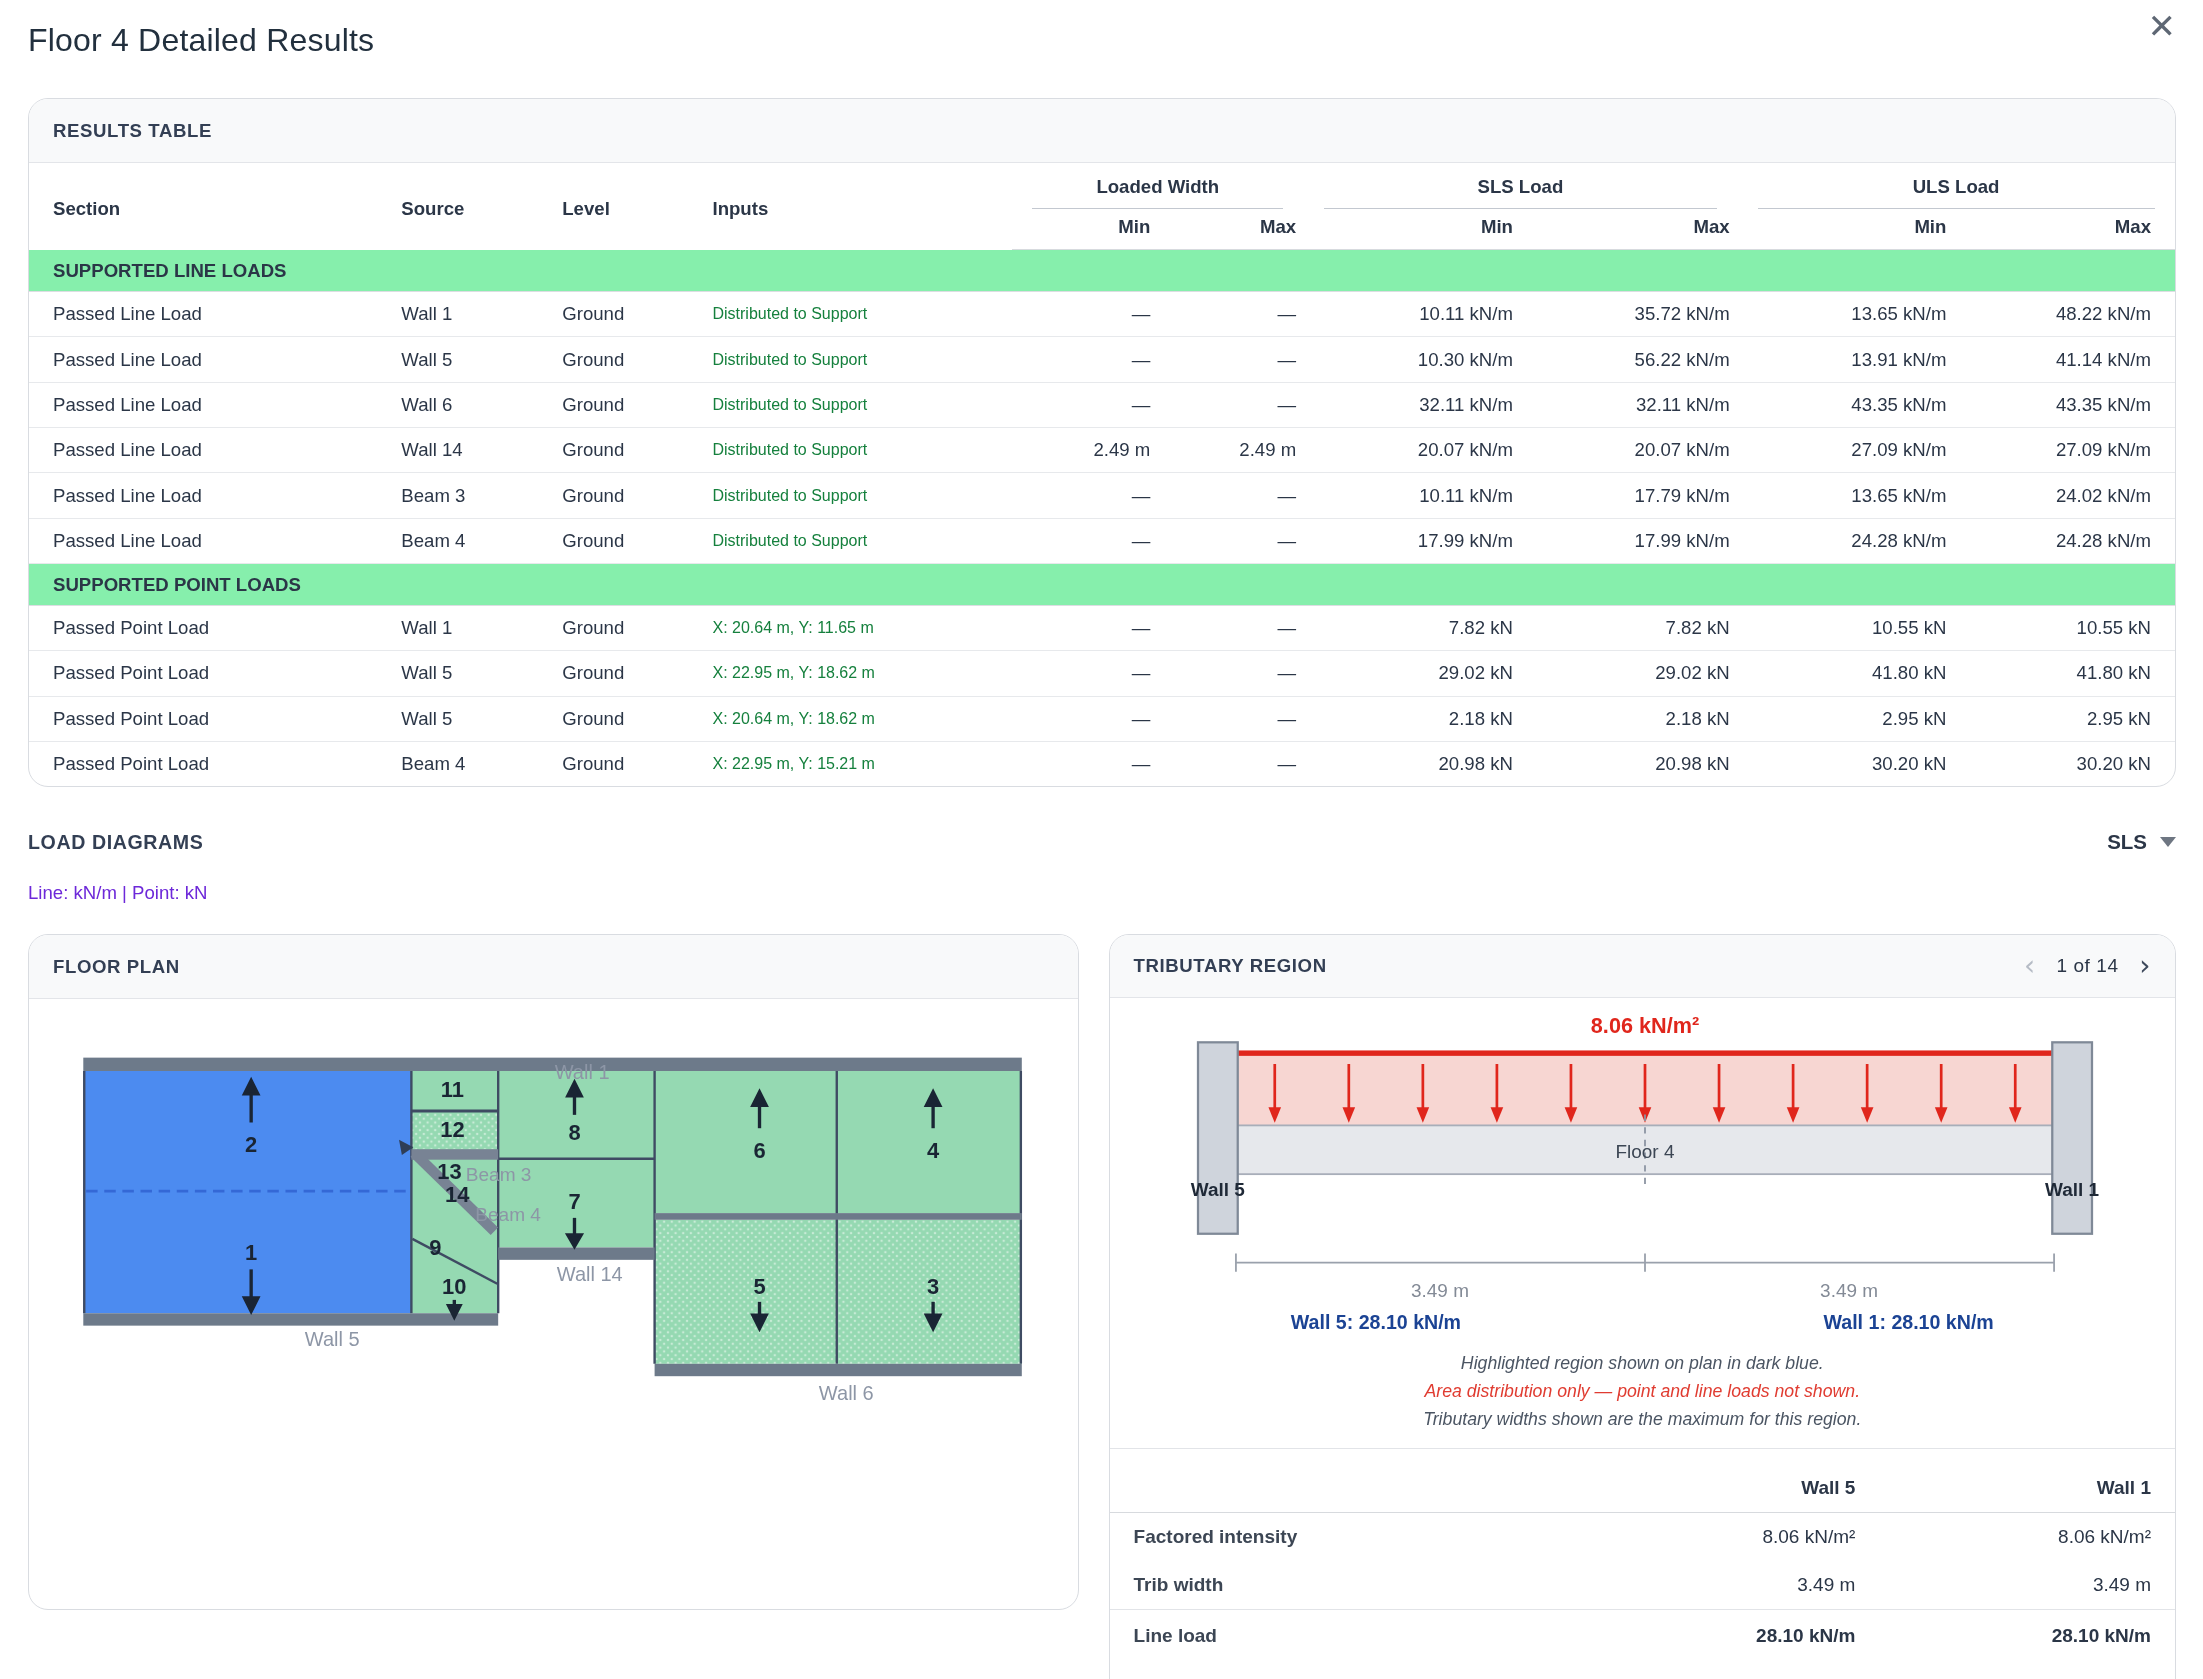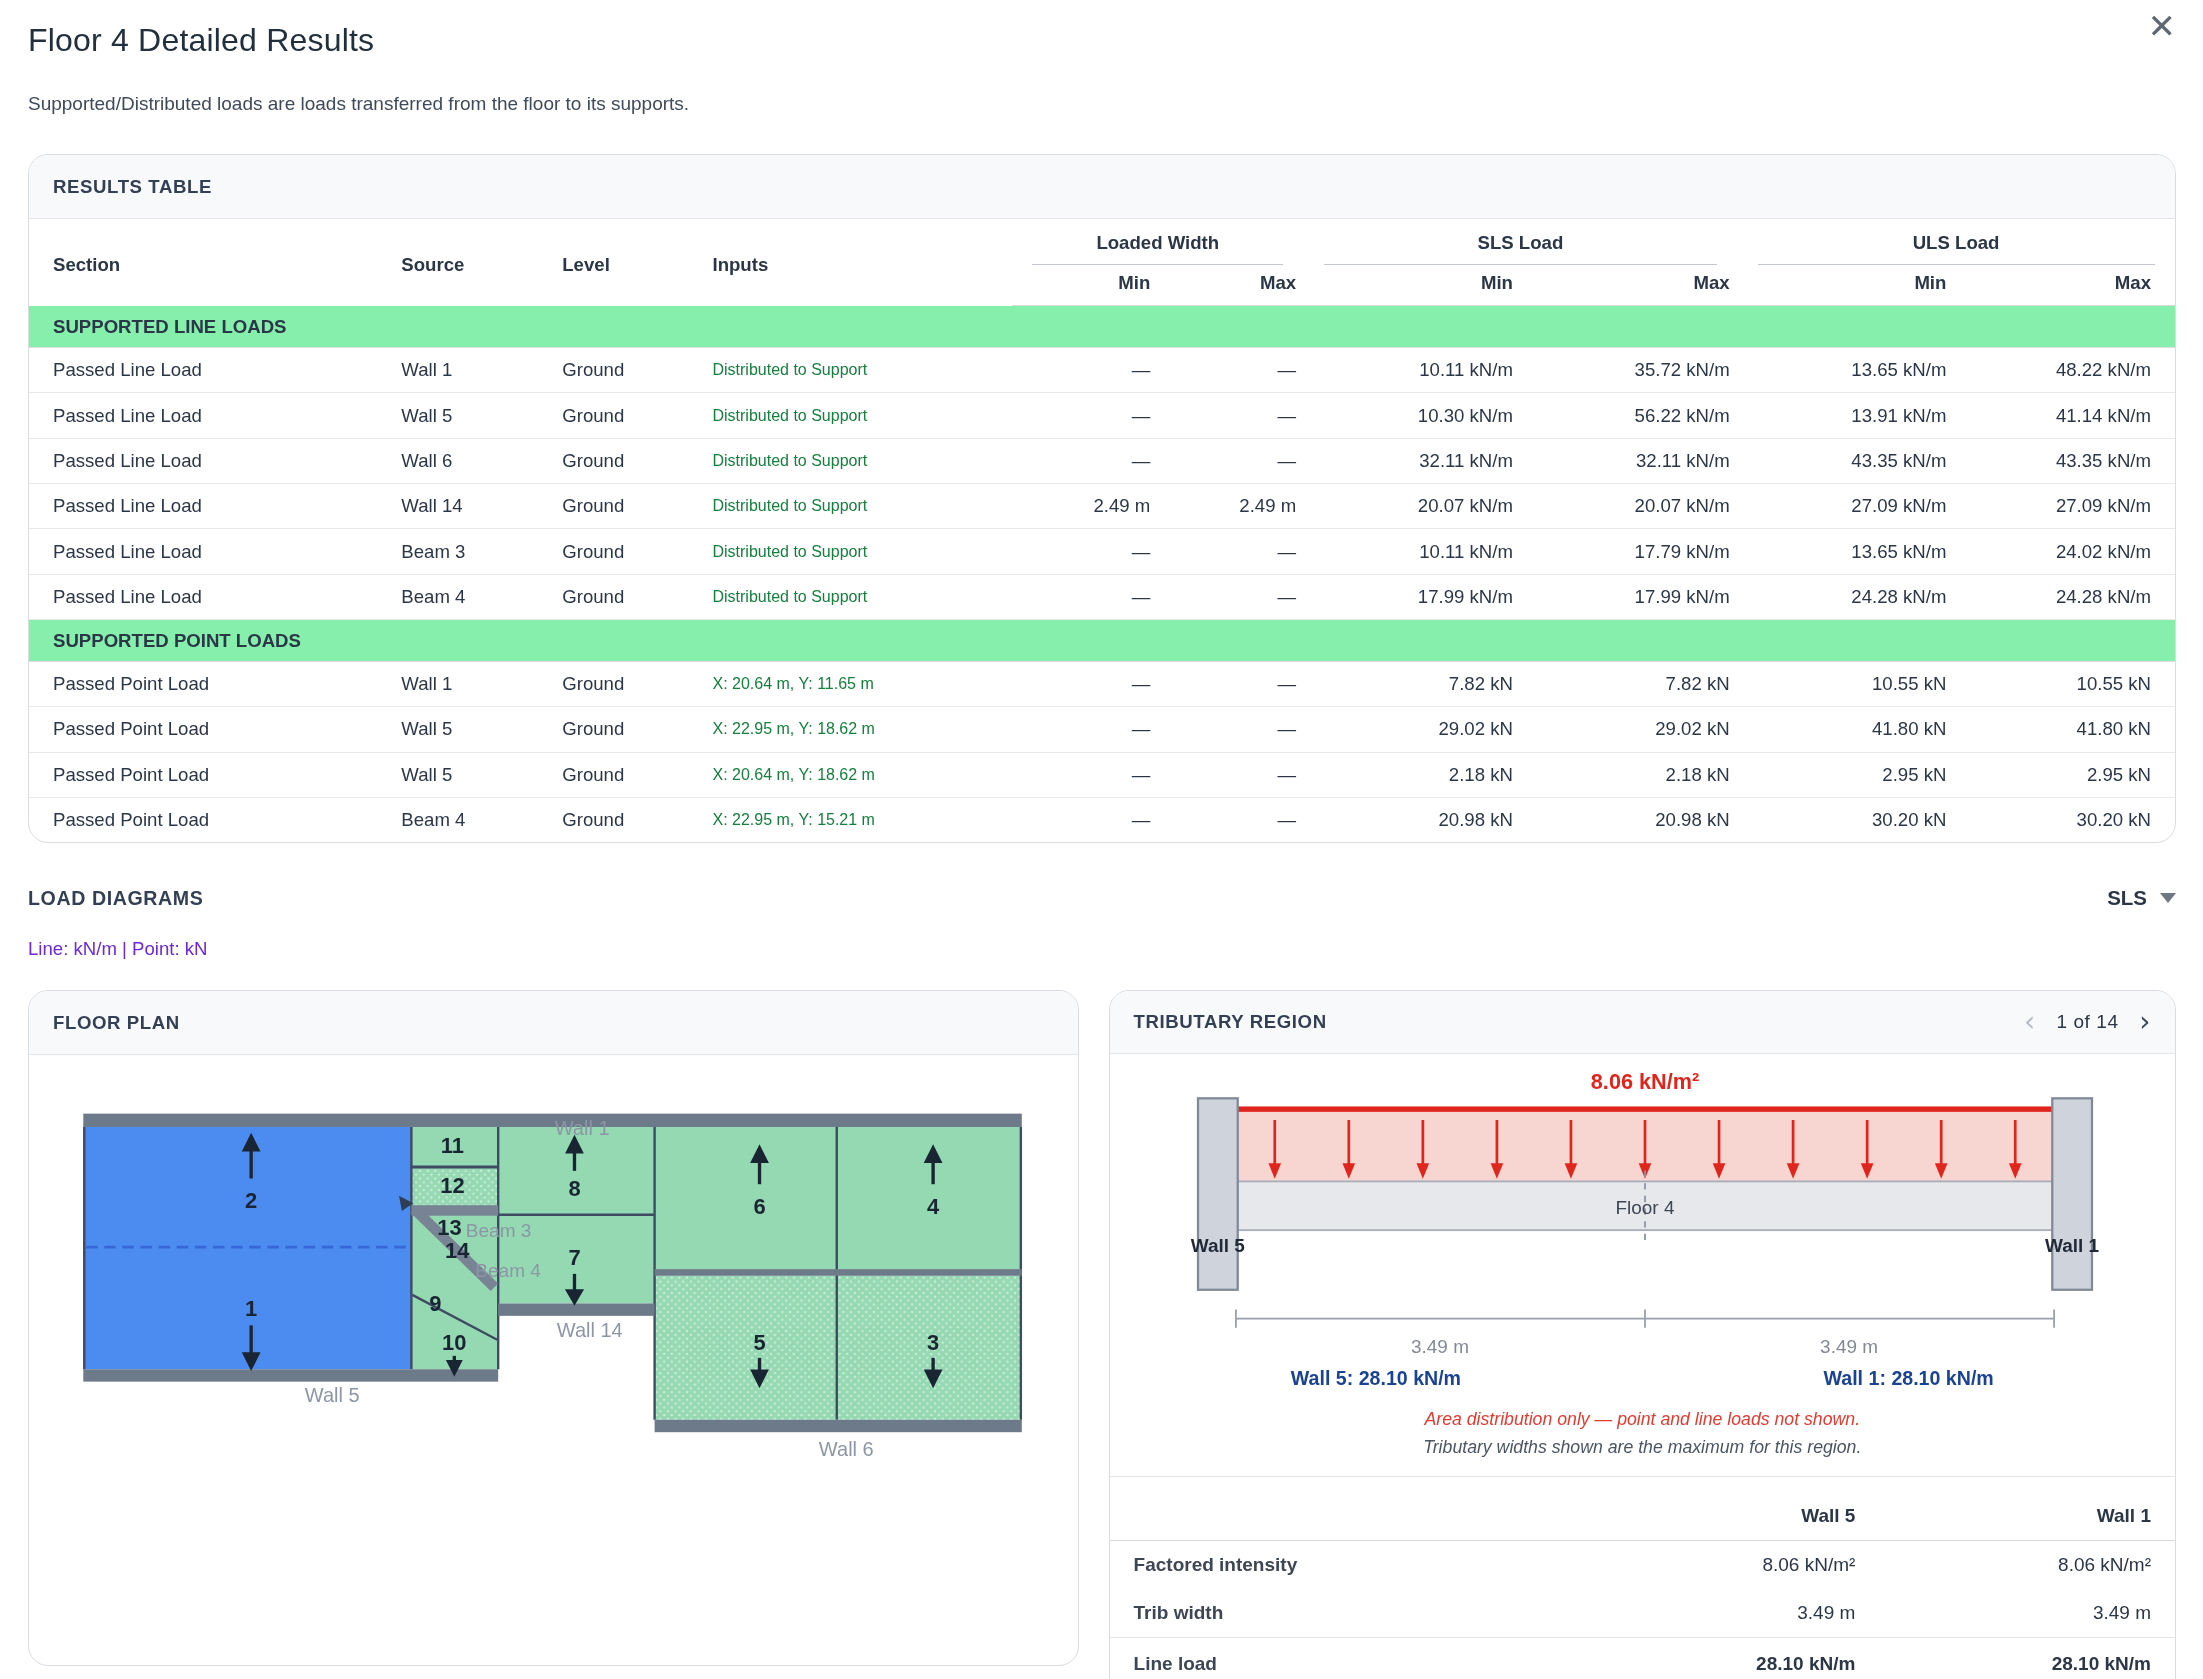--- a/index.html
+++ b/index.html
@@ -85,21 +85,20 @@
   .svg-num { font-size:23px; font-weight:bold; fill:#1a2534; }
   .svg-walllabel { font-size:21px; fill:#8d96a6; }
   .svg-beamlabel { font-size:20px; fill:#8d96a6; }
 </style>
 </head>
 <body>
 
 <div class="modal">
   <button class="close-btn">✕</button>
   <div class="page-title">Floor 4 Detailed Results</div>
-  <div class="page-subtitle">Supported/Distributed loads are loads transferred from the floor to its supports.</div>
 
   <div class="card results-card">
     <div class="card-header">
       <span>RESULTS TABLE</span>
     </div>
     <table class="results">
       <colgroup>
         <col style="width:17%">
           <col style="width:7.5%">
           <col style="width:7%">
@@ -434,20 +433,21 @@
           <text x="776" y="320" text-anchor="middle" font-size="21" fill="#838a96">3.49 m</text>
         </svg>
       </div>
 
       <div class="trib-loads">
         <div>Wall 5: 28.10 kN/m</div>
         <div>Wall 1: 28.10 kN/m</div>
       </div>
 
       <div class="trib-notes">
+        <div>Highlighted region shown on plan in dark blue.</div>
         <div class="red">Area distribution only — point and line loads not shown.</div>
         <div>Tributary widths shown are the maximum for this region.</div>
       </div>
 
       <table class="trib">
         <thead>
           <tr>
             <th class="rlabel"></th>
             <th class="v">Wall 5</th>
             <th class="v lastcol">Wall 1</th>

